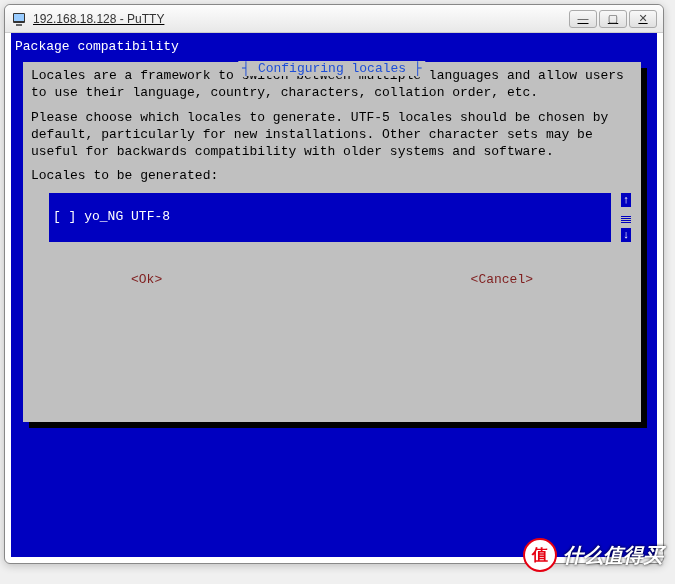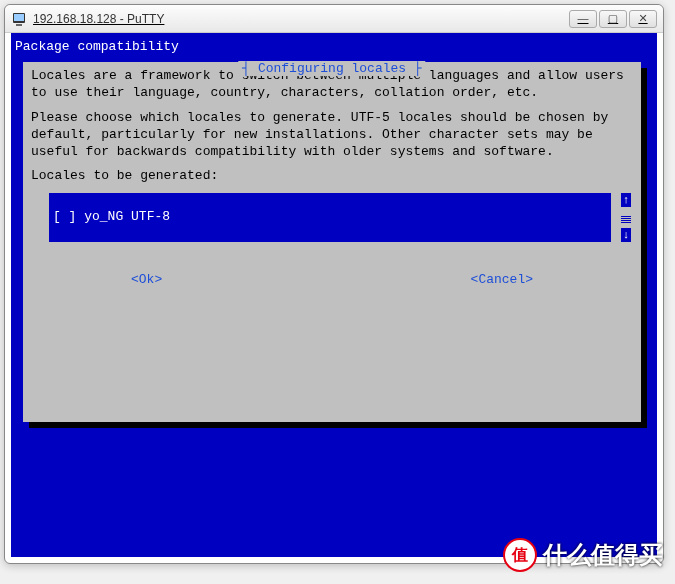--- a/index.html
+++ b/index.html
@@ -112,36 +112,36 @@
 }
 .scrollbtn { background: #0000c0; color: #fff; text-align: center; height: 14px; font-size: 11px; line-height: 14px; }
 .scrolltrack { flex: 1; background: #c0c0c0; position: relative; }
 .scrollthumb { position: absolute; left: 0; right: 0; background: repeating-linear-gradient(0deg,#0000c0 0 1px,#c0c0c0 1px 2px); }
 .buttons {
   display: flex;
   margin-top: 30px;
   padding: 0 100px;
   justify-content: space-between;
 }
-.dlgbtn { color: #1d4ed8; }
+.dlgbtn { color: #7f1d1d; }
 .watermark {
   position: absolute;
   right: 12px; bottom: 12px;
   font-family: sans-serif;
   color: #fff;
   display: flex; align-items: center; gap: 6px;
 }
 .watermark .badge {
   width: 34px; height: 34px; border-radius: 50%;
   background: #fff; border: 2px solid #e60012;
   color: #e60012;
   display: flex; align-items: center; justify-content: center;
   font-weight: bold; font-size: 16px;
 }
-.watermark .txt { font-size: 24px; font-weight: bold; text-shadow: 0 0 3px #000; }
+.watermark .txt { font-size: 20px; font-weight: bold; text-shadow: 0 0 3px #000; font-style: italic; }
 </style>
 </head>
 <body>
 
 <div class="window">
   <div class="titlebar">
     <span class="icon">
       <svg viewBox="0 0 16 16" width="16" height="16">
           <rect x="2" y="2" width="12" height="10" fill="#333" rx="1"></rect>
           <rect x="3" y="3" width="10" height="7" fill="#9cf"></rect>

